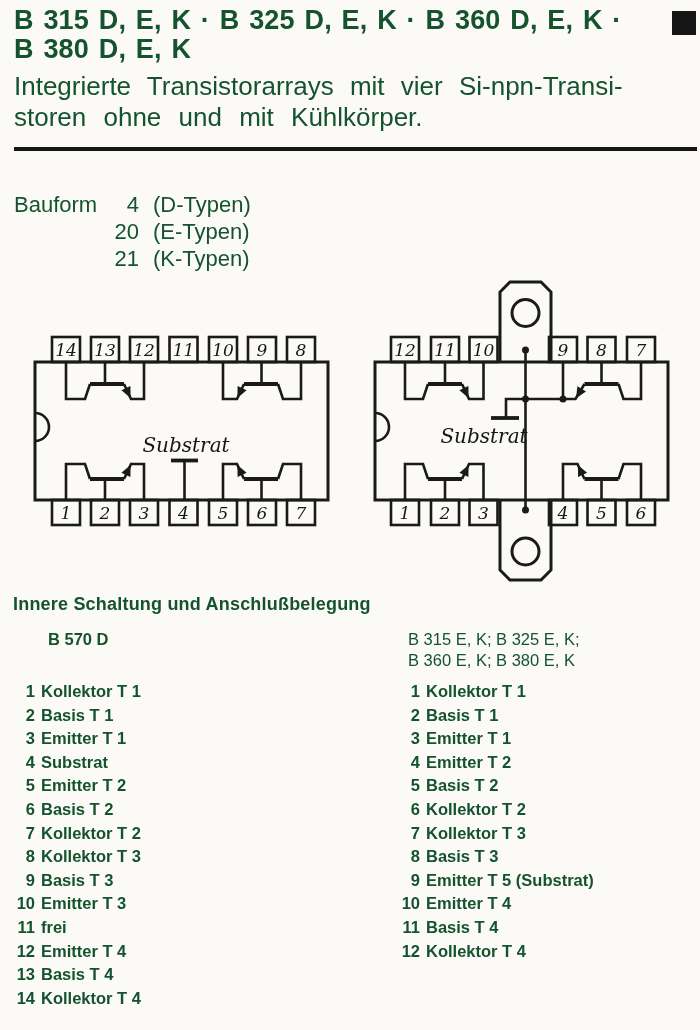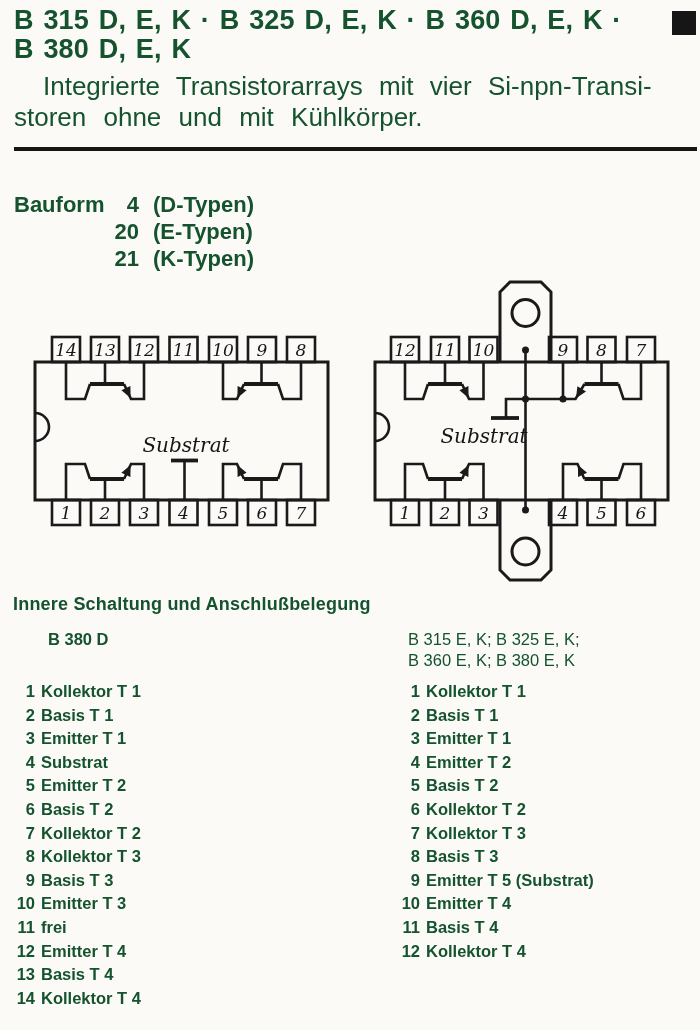--- a/index.html
+++ b/index.html
@@ -5,26 +5,26 @@
   html,body { margin:0; padding:0; background:#e8e8e6; }
   .page { position:relative; width:700px; height:1030px; margin:0 auto;
           background:#fbfaf7; color:#14532d; overflow:hidden;
           font-family:"Liberation Sans", sans-serif; }
 
   .title { position:absolute; left:14px; top:6px; font-size:27px; font-weight:bold;
            line-height:29px; letter-spacing:0.2px; word-spacing:2px; }
   .corner-square { position:absolute; left:672px; top:11px; width:24px; height:24px; background:#161616; }
 
   .subtitle { position:absolute; left:14px; top:71px; font-size:26px; line-height:31px; }
-  .subtitle .l1 { display:block; word-spacing:9px;margin-left:29px; }
+  .subtitle .l1 { display:block; word-spacing:9px; }
   .subtitle .l2 { display:block; word-spacing:10px; }
 
   .rule { position:absolute; left:14px; top:147px; width:683px; height:3.5px; background:#161616; }
 
-  .bauform { position:absolute; left:14px; top:191px; font-size:22px; line-height:27px; display:flex;font-weight:bold; }
+  .bauform { position:absolute; left:14px; top:191px; font-size:22px; line-height:27px; display:flex; }
   .bf-label { width:90px; }
   .bf-row { display:flex; }
   .bf-num { width:35px; text-align:right; }
   .bf-type { margin-left:14px; }
 
   .pinout-heading { position:absolute; left:13px; top:594px; font-size:18px; font-weight:bold; letter-spacing:0.2px;text-align:center; }
   .col-header { position:absolute; top:629px; font-size:16.5px; line-height:20.5px; }
   .col-header.left  { left:48px; font-weight:bold; }
   .col-header.right { left:408px; font-weight:normal; }
 
@@ -232,21 +232,21 @@
         <polygon class="tri" points="577.9,464.9 587.1,472.8 578.1,477.0"></polygon>
       </g>
 
       <text class="sublbl" x="484" y="443">Substrat</text>
     </g>
   </svg>
 
   <div class="pinout-heading">Innere Schaltung und Anschlußbelegung</div>
 
   <div class="col-header left">
-    <div>B 380 D</div>
+    <div>B 570 D</div>
   </div>
   <div class="col-header right">
     <div>B 315 E, K; B 325 E, K;</div>
     <div>B 360 E, K; B 380 E, K</div>
   </div>
 
   <div class="pin-list left" id="pin-list-left">
       <div class="pin-row">
         <span class="pin-num">1</span>
         <span class="pin-label">Kollektor T 1</span>

